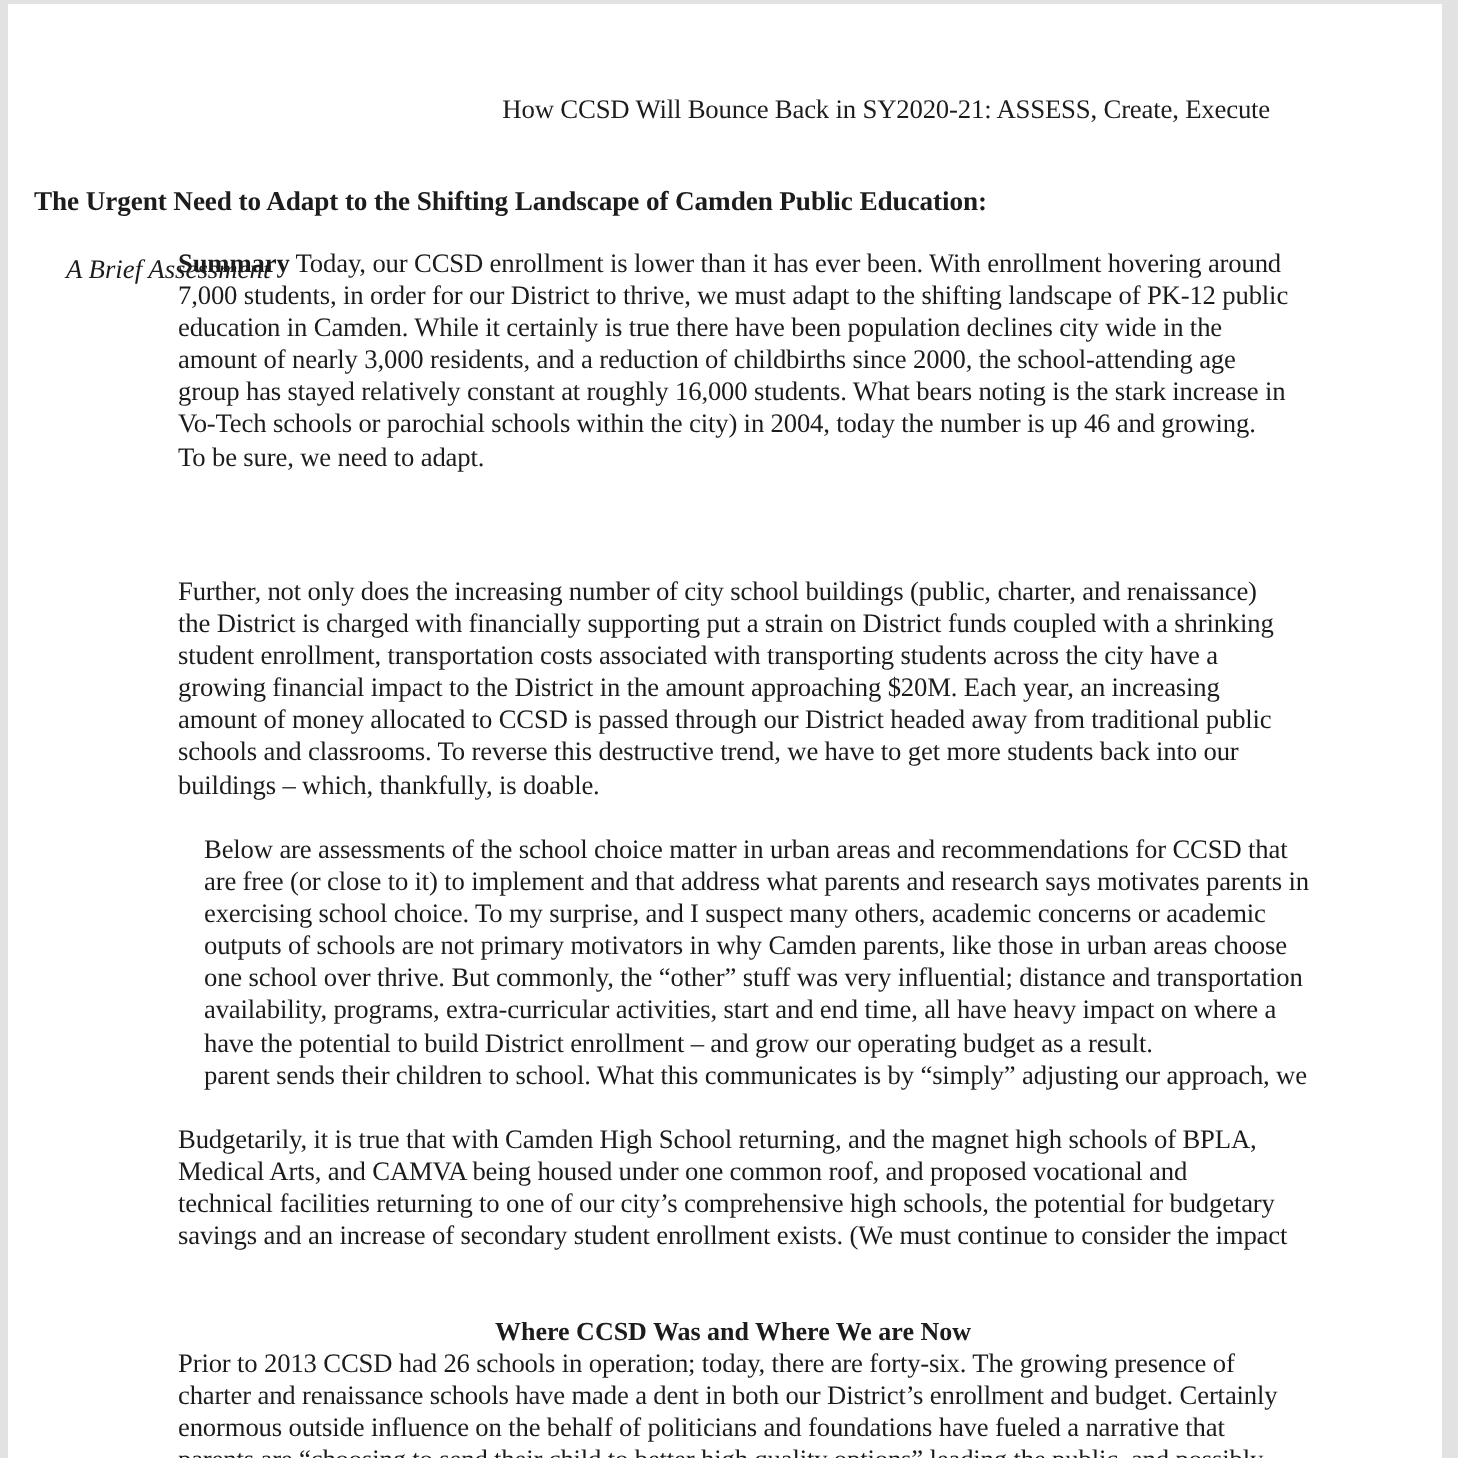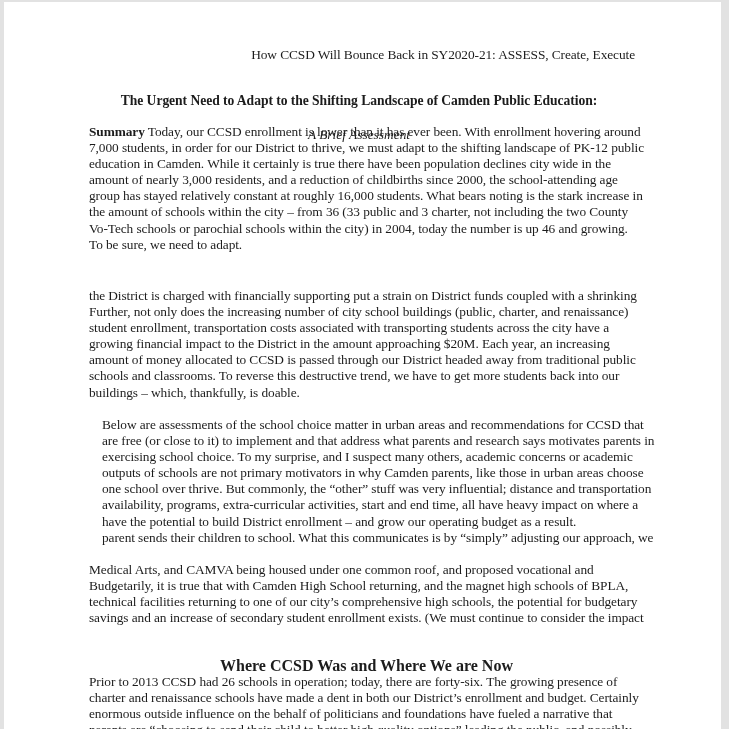--- a/index.html
+++ b/index.html
@@ -28,23 +28,22 @@
       position: absolute;
       top: 45px;
       right: 86px;
       font-size: 13.4px;
       letter-spacing: -0.1px;
       white-space: nowrap;
     }
     .title-block {
       position: absolute;
       top: 90px;
-      left: 0;
+      left: 13px;
       width: 710px;
-      text-align: center;
     }
     .doc-title {
       font-weight: bold;
       font-size: 13.6px;
       line-height: 18px;
       margin: 0;
       letter-spacing: -0.05px;
     }
     .doc-subtitle {
       font-style: italic;
@@ -75,21 +74,21 @@
     .p2 { top: 286px; }
     .p3 { top: 415px; margin-left: 13px; }
     .p4 { top: 560px; }
     .section-heading {
       position: absolute;
       top: 656px;
       left: 0;
       width: 725px;
       text-align: center;
       font-weight: bold;
-      font-size: 16px;
+      font-size: 13px;
       line-height: 16px;
       margin: 0;
     }
     .p5 { top: 672px; }
   </style>
 </head>
 <body>
 
 <div class="page">
 
@@ -100,30 +99,29 @@
     <p class="doc-subtitle">A Brief Assessment</p>
   </div>
 
   <div class="body-text p1">
     <p class="para">
       <span class="line"><span class="lead">Summary</span><span> Today, our CCSD enrollment is lower than it has ever been. With enrollment hovering around</span></span>
       <span class="line">7,000 students, in order for our District to thrive, we must adapt to the shifting landscape of PK-12 public</span>
       <span class="line">education in Camden. While it certainly is true there have been population declines city wide in the</span>
       <span class="line">amount of nearly 3,000 residents, and a reduction of childbirths since 2000, the school-attending age</span>
       <span class="line">group has stayed relatively constant at roughly 16,000 students. What bears noting is the stark increase in</span>
-      <span class="line">the amount of schools within the city – from 36 (33 public and 3 charter, not including the two County</span>
       <span class="line">Vo-Tech schools or parochial schools within the city) in 2004, today the number is up 46 and growing.</span>
       <span class="line">To be sure, we need to adapt.</span>
     </p>
   </div>
 
   <div class="body-text p2">
     <p class="para">
+      <span class="line">Further, not only does the increasing number of city school buildings (public, charter, and renaissance)</span>
       <span class="line">the District is charged with financially supporting put a strain on District funds coupled with a shrinking</span>
-      <span class="line">Further, not only does the increasing number of city school buildings (public, charter, and renaissance)</span>
       <span class="line">student enrollment, transportation costs associated with transporting students across the city have a</span>
       <span class="line">growing financial impact to the District in the amount approaching $20M. Each year, an increasing</span>
       <span class="line">amount of money allocated to CCSD is passed through our District headed away from traditional public</span>
       <span class="line">schools and classrooms. To reverse this destructive trend, we have to get more students back into our</span>
       <span class="line">buildings – which, thankfully, is doable.</span>
     </p>
   </div>
 
   <div class="body-text p3">
     <p class="para">
@@ -133,22 +131,22 @@
       <span class="line">outputs of schools are not primary motivators in why Camden parents, like those in urban areas choose</span>
       <span class="line">one school over thrive. But commonly, the “other” stuff was very influential; distance and transportation</span>
       <span class="line">availability, programs, extra-curricular activities, start and end time, all have heavy impact on where a</span>
       <span class="line">have the potential to build District enrollment – and grow our operating budget as a result.</span>
       <span class="line">parent sends their children to school. What this communicates is by “simply” adjusting our approach, we</span>
     </p>
   </div>
 
   <div class="body-text p4">
     <p class="para">
+      <span class="line">Budgetarily, it is true that with Camden High School returning, and the magnet high schools of BPLA,</span>
       <span class="line">Medical Arts, and CAMVA being  housed under one common roof, and proposed vocational and</span>
-      <span class="line">Budgetarily, it is true that with Camden High School returning, and the magnet high schools of BPLA,</span>
       <span class="line">technical facilities returning to one of our city’s comprehensive high schools, the potential for budgetary</span>
       <span class="line">savings and an increase of secondary student enrollment exists. (We must continue to consider the impact</span>
     </p>
   </div>
 
   <p class="section-heading">Where CCSD Was and Where We are Now</p>
 
   <div class="body-text p5">
     <p class="para">
       <span class="line">Prior to 2013 CCSD had 26 schools in operation; today, there are forty-six. The growing presence of</span>

